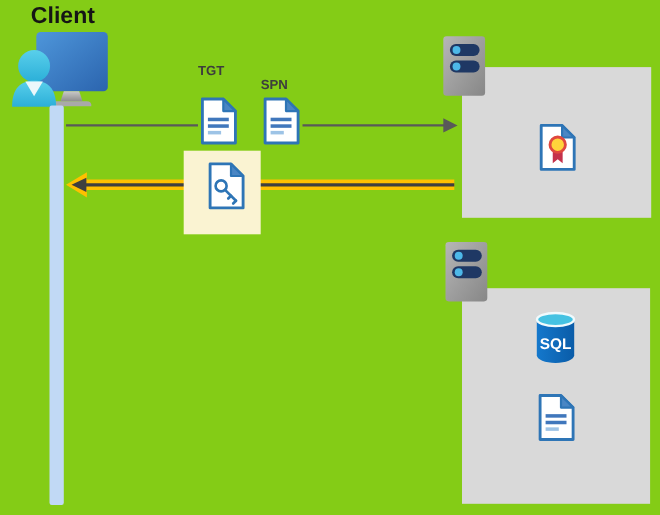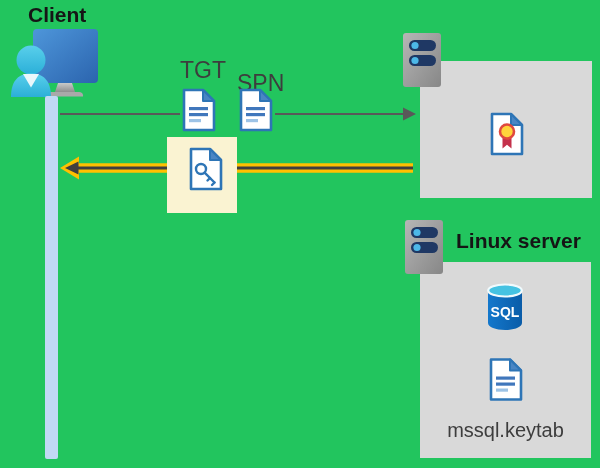--- a/index.html
+++ b/index.html
@@ -1,25 +1,25 @@
 <!DOCTYPE html>
 <html style="--accent-yellow: #FFC000; --arrow-core-dark: #3F3F3F; --arrow-gray: #595959; --doc-blue: #2E75B6; --panel-gray: #D9D9D9; --highlight-yellow: #FAF3D2; --client-bar-blue: #C1D9F5; --server-slot-navy: #1F3864; --sql-blue: #0C64B5;"><head>
 <meta charset="utf-8">
 <style>
   html,body{margin:0;padding:0;background:#fff;}
   #canvas{
-    position:relative;width:600px;height:468px;background:#22c55e;overflow:hidden;
+    position:relative;width:600px;height:468px;background:#84cc16;overflow:hidden;
     font-family:"Liberation Sans","DejaVu Sans",sans-serif;
   }
   .abs{position:absolute;}
   .heading{
     font-weight:bold;font-size:21px;line-height:23px;color:#151515;letter-spacing:0;
   }
   .ticket-label{
-    font-size:23px;color:#3d3d3d;text-align:right;width:38px;
+    font-size:12px;color:#3d3d3d;text-align:left;width:38px;font-weight:bold;
   }
   .panel{background:var(--panel-gray,#d9d9d9);}
   .client-bar{background:var(--client-bar-blue,#c1d9f5);border-radius:2px;}
   .highlight-box{background:var(--highlight-yellow,#faf3d2);}
   .keytab-label{
     font-size:20px;color:#3d3d3d;text-align:center;width:171px;
   }
   svg{display:block;}
 </style>
 </head>
@@ -122,21 +122,20 @@
 
   <svg class="abs" style="left:488px;top:112px;" width="38" height="44" viewBox="0 0 38 44">
     <path d="M4 2 H23 L34 13 V42 H4 Z" fill="#fff" style="stroke:var(--doc-blue,#2E75B6);" stroke-width="2.6" stroke-linejoin="round"></path>
     <path d="M23 2 V13 H34 Z" fill="#4A86C4" style="stroke:var(--doc-blue,#2E75B6);" stroke-width="2" stroke-linejoin="round"></path>
     <path d="M14.5 24 V36.5 L19 32.8 L23.5 36.5 V24 Z" fill="#C4314B"></path>
     <circle cx="19" cy="19.5" r="7" fill="#FFD43B" stroke="#E0483E" stroke-width="2.6"></circle>
   </svg>
 
   <div class="abs panel" style="left:420px;top:262px;width:171px;height:196px;"></div>
 
-  <div class="abs heading" style="left:456px;top:229px;white-space:nowrap;">Linux server</div>
 
   <svg class="abs" style="left:404px;top:219px;" width="40" height="56" viewBox="0 0 40 56">
     <defs>
       <linearGradient id="srv2" x1="0" y1="0" x2="1" y2="1">
         <stop offset="0" stop-color="#B6B6B6"></stop>
           <stop offset="1" stop-color="#878787"></stop>
       </linearGradient>
     </defs>
     <rect x="1" y="1" width="38" height="54" rx="3" fill="url(#srv2)"></rect>
     <rect x="7" y="8" width="27" height="11" rx="5.5" style="fill:var(--server-slot-navy,#1F3864);"></rect>
@@ -158,15 +157,14 @@
   </svg>
 
   <svg class="abs" style="left:487px;top:357px;" width="38" height="45" viewBox="0 0 38 44">
     <path d="M4 2 H23 L34 13 V42 H4 Z" fill="#fff" style="stroke:var(--doc-blue,#2E75B6);" stroke-width="2.6" stroke-linejoin="round"></path>
     <path d="M23 2 V13 H34 Z" fill="#4A86C4" style="stroke:var(--doc-blue,#2E75B6);" stroke-width="2" stroke-linejoin="round"></path>
     <rect x="9" y="19" width="19" height="3.2" fill="#4077BC"></rect>
     <rect x="9" y="25" width="19" height="3.2" fill="#4077BC"></rect>
     <rect x="9" y="31" width="12" height="3.2" fill="#9DC3E6"></rect>
   </svg>
 
-  <div class="abs keytab-label" style="left:420px;top:419px;">mssql.keytab</div>
 
 </div>
 
 </body></html>

